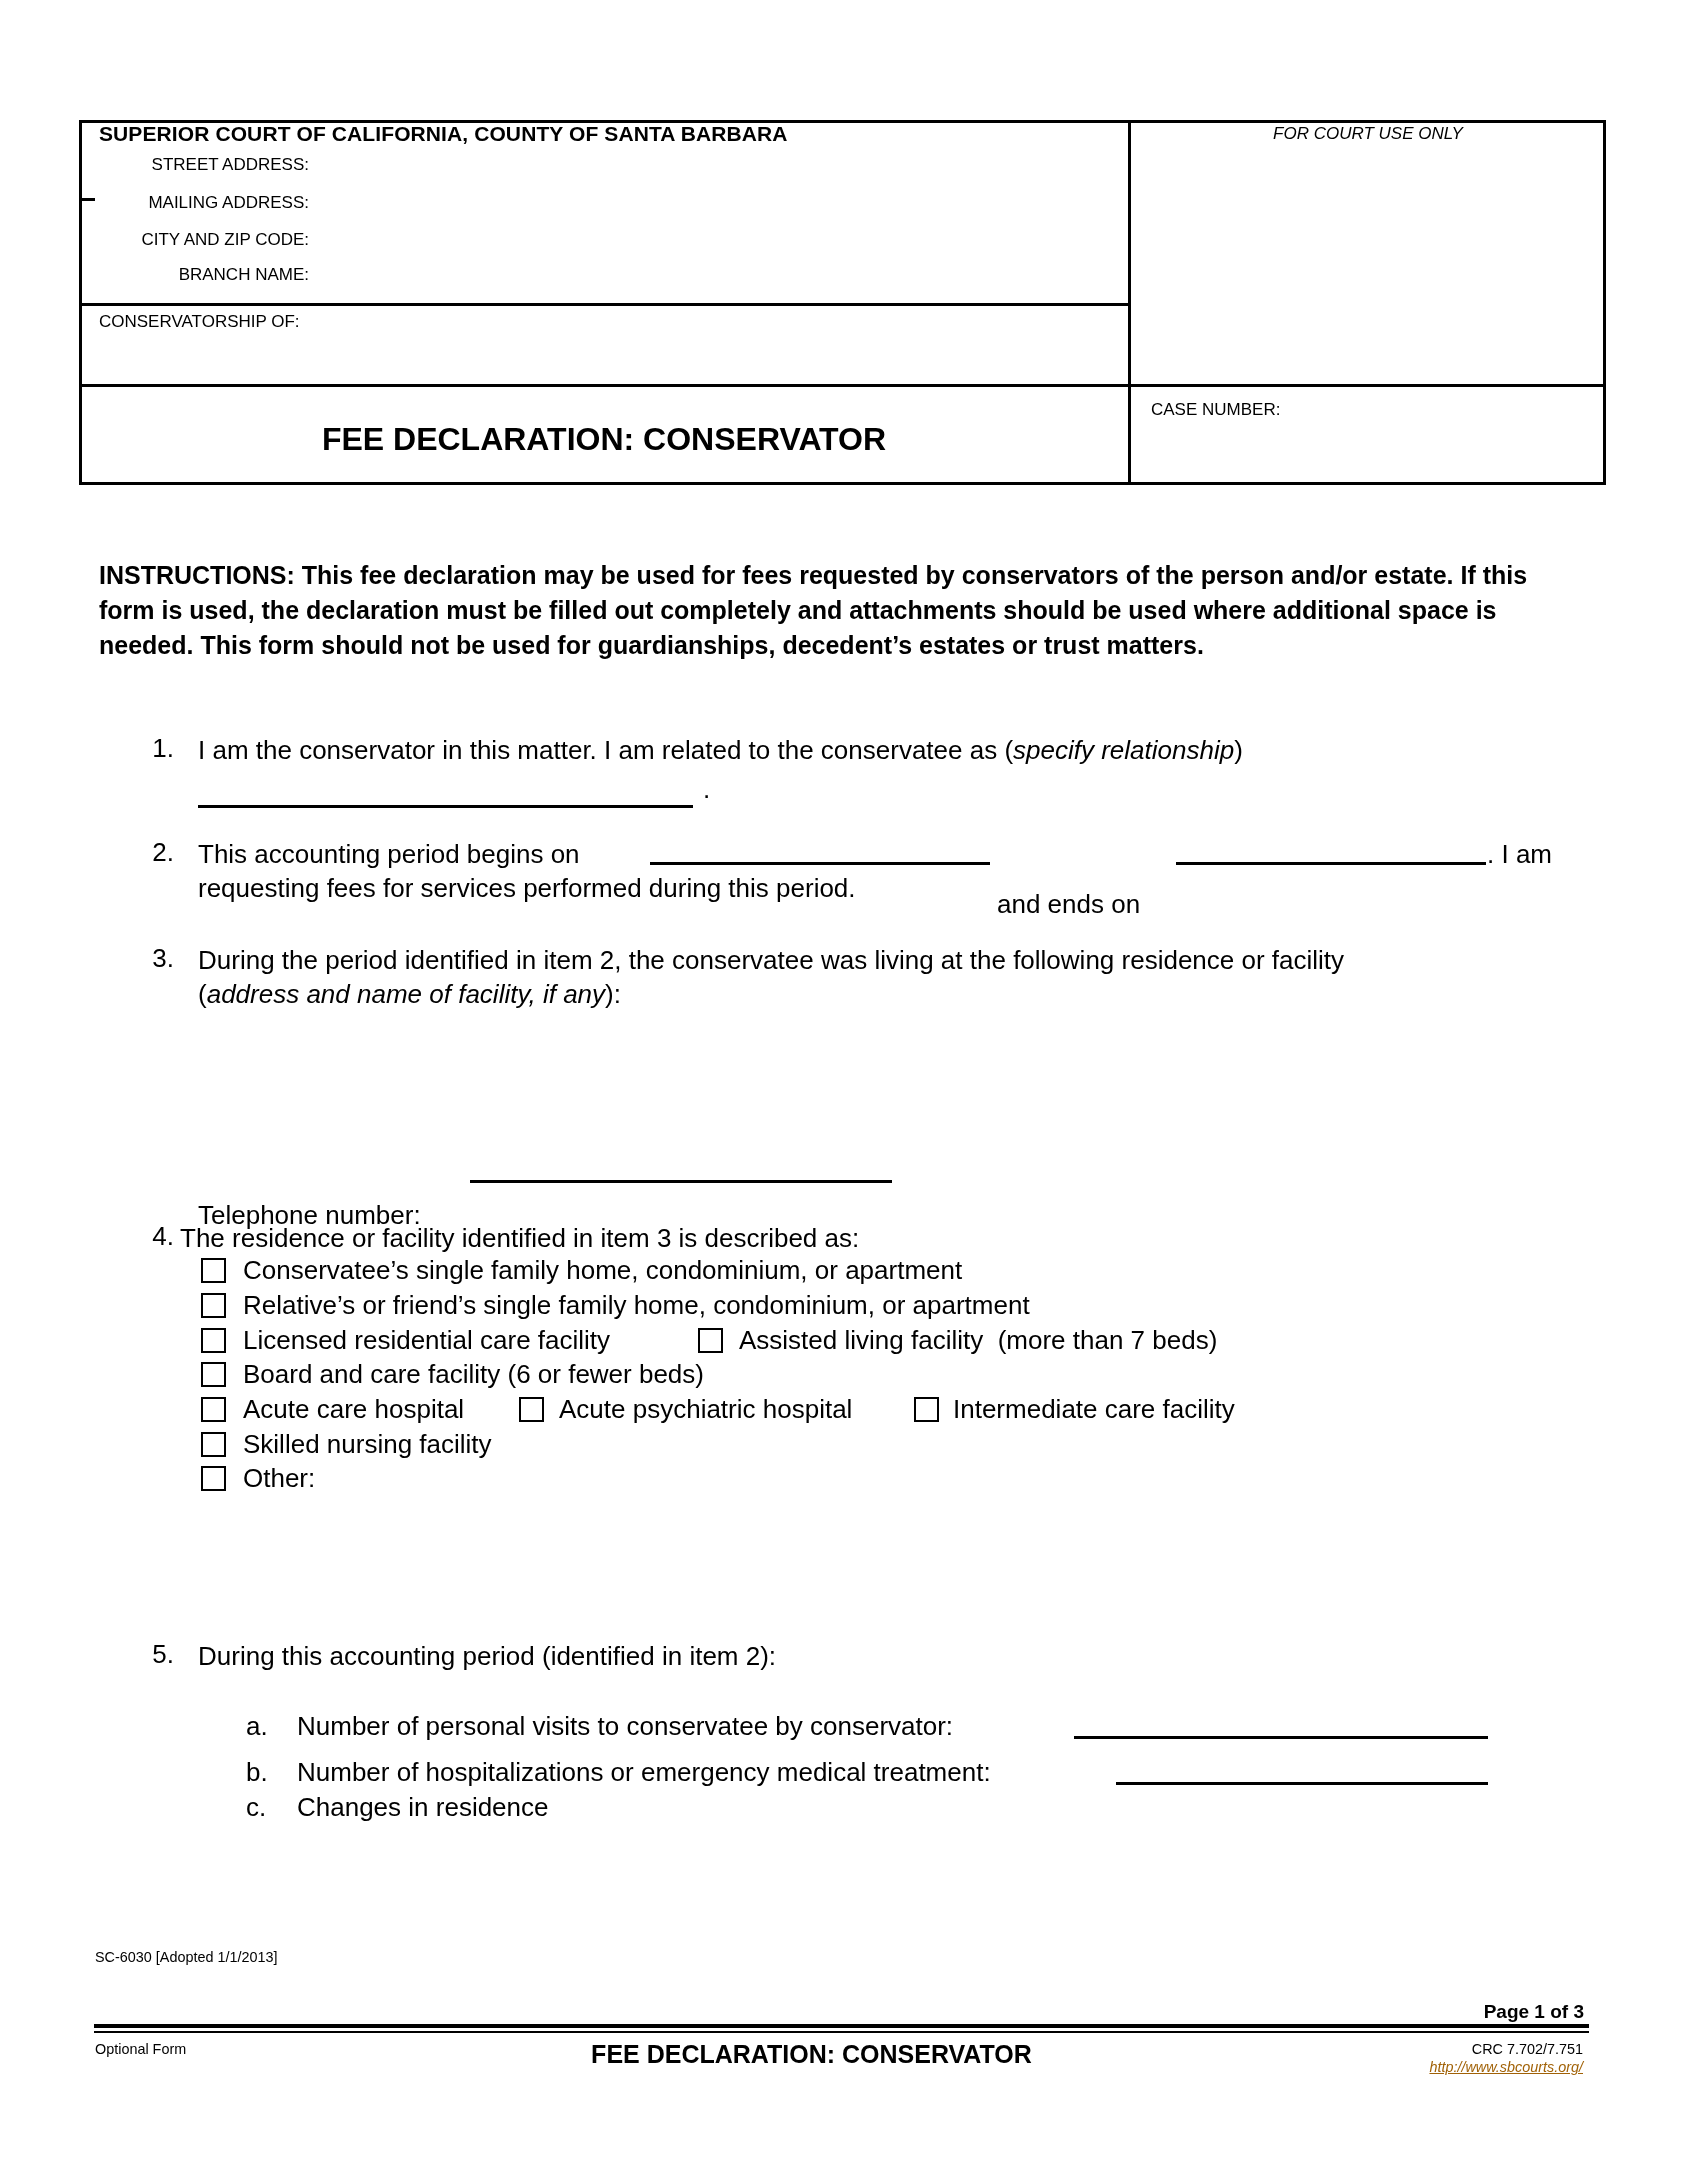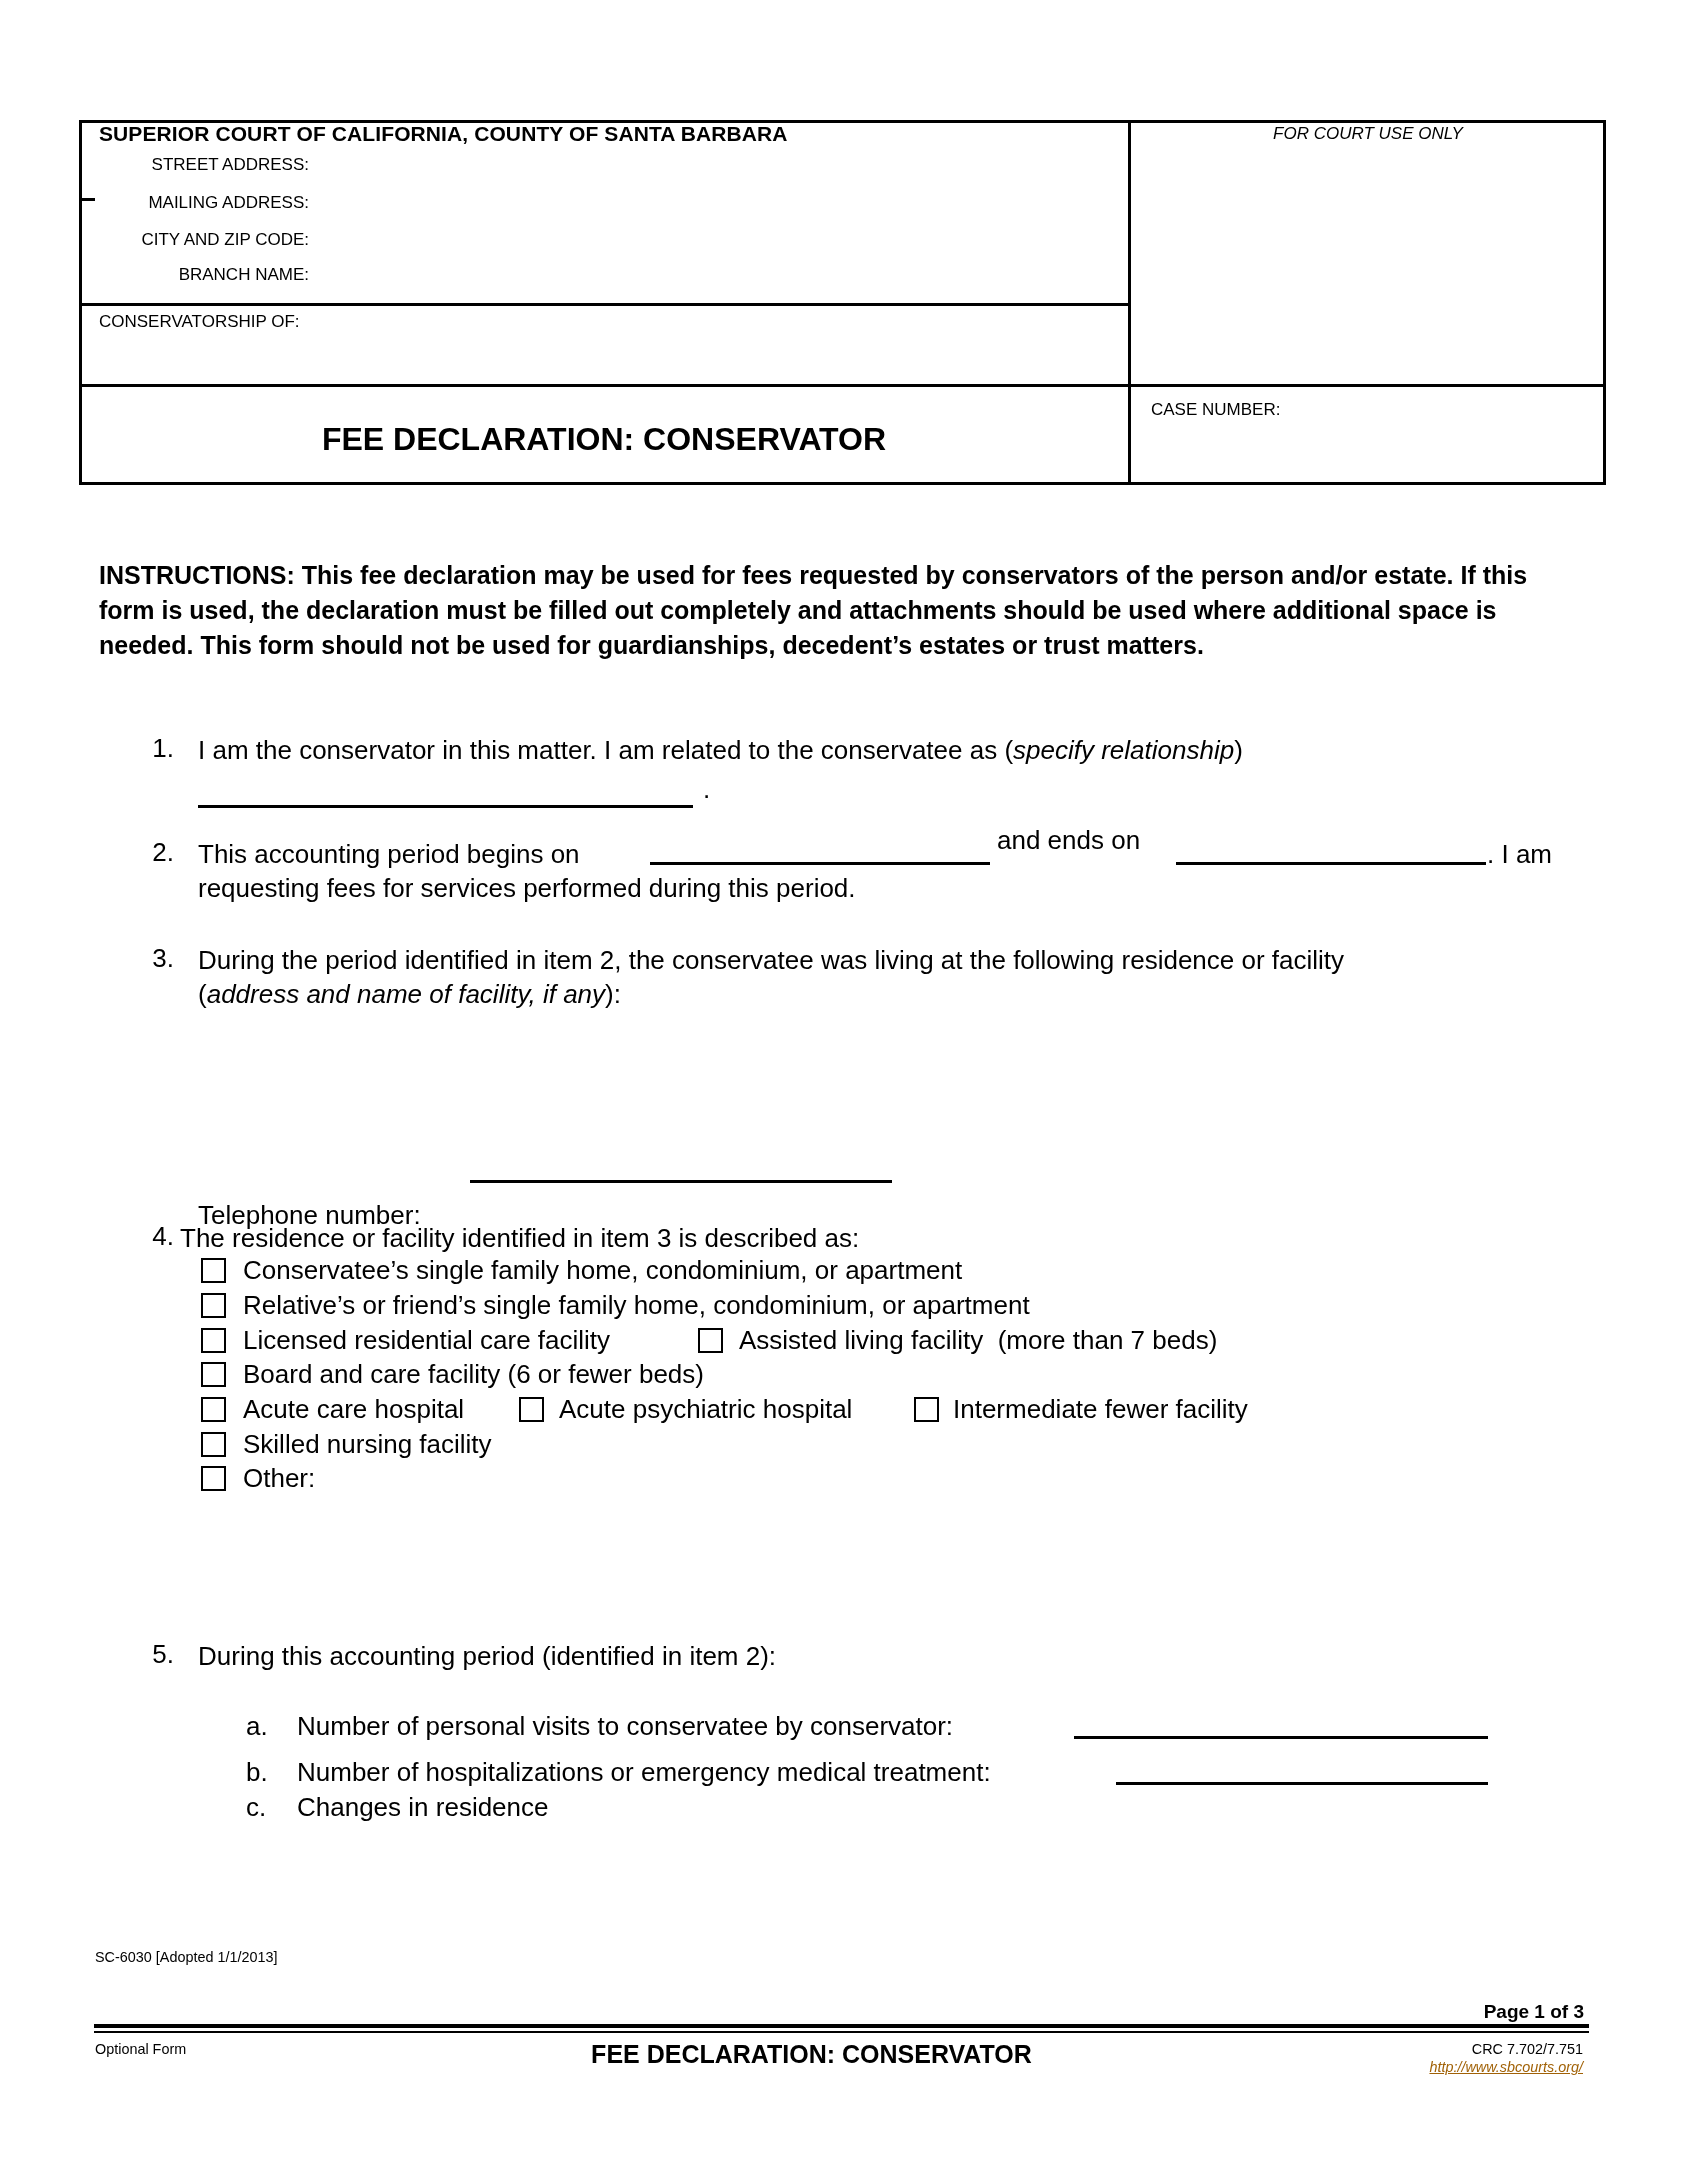--- a/index.html
+++ b/index.html
@@ -44,21 +44,21 @@
 <div class="abs instructions">INSTRUCTIONS: This fee declaration may be used for fees requested by conservators of the person and/or estate. If this form is used, the declaration must be filled out completely and attachments should be used where additional space is needed. This form should not be used for guardianships, decedent’s estates or trust matters.</div>
 
 <div class="abs num" style="left:134px; top:733px;">1.</div>
 <div class="abs item" style="left:198px; top:733px; width:1406px;"><span>I am the conservator in this matter. I am related to the conservatee as (</span><i>specify relationship</i><span>)</span></div>
 <div class="uline" style="left:198px; top:805px; width:495px;"></div>
 <div class="abs item" style="left:703px; top:772px;">.</div>
 
 <div class="abs num" style="left:134px; top:837px;">2.</div>
 <div class="abs item" style="left:198px; top:837px;">This accounting period begins on</div>
 <div class="uline" style="left:650px; top:862px; width:340px;"></div>
-<div class="abs item" style="left:997px; top:823px;">and ends on</div>
+<div class="abs item" style="left:997px; top:887px;">and ends on</div>
 <div class="uline" style="left:1176px; top:862px; width:310px;"></div>
 <div class="abs item" style="left:1487px; top:837px;">. I am</div>
 <div class="abs item" style="left:198px; top:871px;">requesting fees for services performed during this period.</div>
 
 <div class="abs num" style="left:134px; top:943px;">3.</div>
 <div class="abs item" style="left:198px; top:943px; width:1426px;">During the period identified in item 2, the conservatee was living at the following residence or facility</div>
 <div class="abs item" style="left:198px; top:977px;"><span>(</span><i>address and name of facility, if any</i><span>):</span></div>
 <div class="abs item" style="left:198px; top:1150px;margin-top:48px;">Telephone number:</div>
 <div class="uline" style="left:470px; top:1180px; width:422px;"></div>
 
@@ -77,21 +77,21 @@
 <div class="abs cbl" style="left:739px; top:1325px; white-space:pre;">Assisted living facility  (more than 7 beds)</div>
 
 <div class="cb" style="left:201px; top:1362px;"></div>
 <div class="abs cbl" style="left:243px; top:1359px;">Board and care facility (6 or fewer beds)</div>
 
 <div class="cb" style="left:201px; top:1397px;"></div>
 <div class="abs cbl" style="left:243px; top:1394px;">Acute care hospital</div>
 <div class="cb" style="left:519px; top:1397px;"></div>
 <div class="abs cbl" style="left:559px; top:1394px;">Acute psychiatric hospital</div>
 <div class="cb" style="left:914px; top:1397px;"></div>
-<div class="abs cbl" style="left:953px; top:1394px;">Intermediate fewer facility</div>
+<div class="abs cbl" style="left:953px; top:1394px;">Intermediate care facility</div>
 
 <div class="cb" style="left:201px; top:1432px;"></div>
 <div class="abs cbl" style="left:243px; top:1429px;">Skilled nursing facility</div>
 
 <div class="cb" style="left:201px; top:1466px;"></div>
 <div class="abs cbl" style="left:243px; top:1463px;">Other:</div>
 
 <div class="abs num" style="left:134px; top:1639px;">5.</div>
 <div class="abs item" style="left:198px; top:1639px;">During this accounting period (identified in item 2):</div>
 

